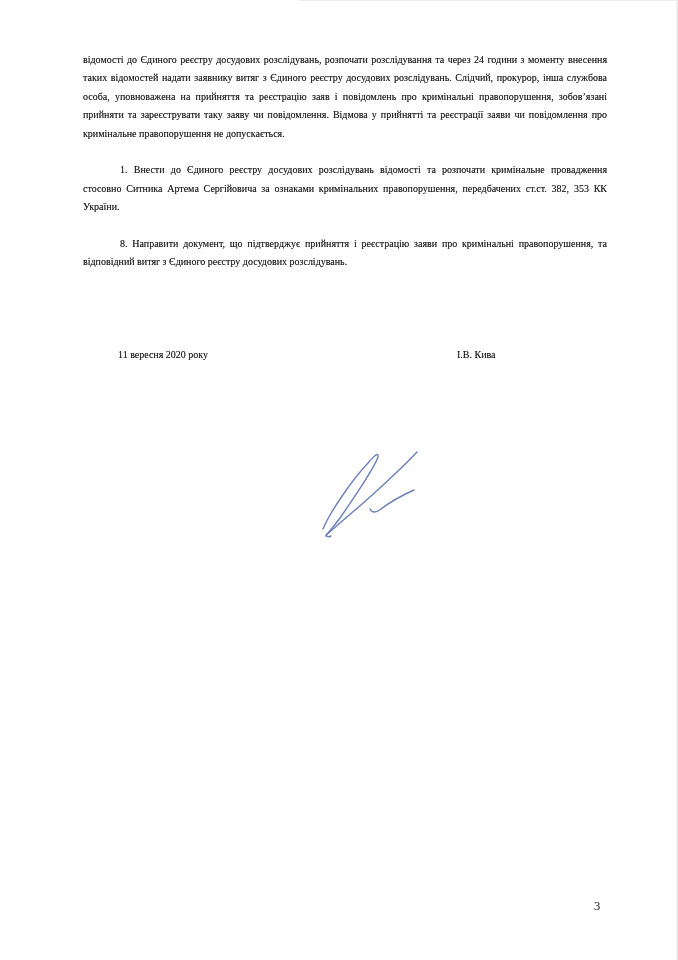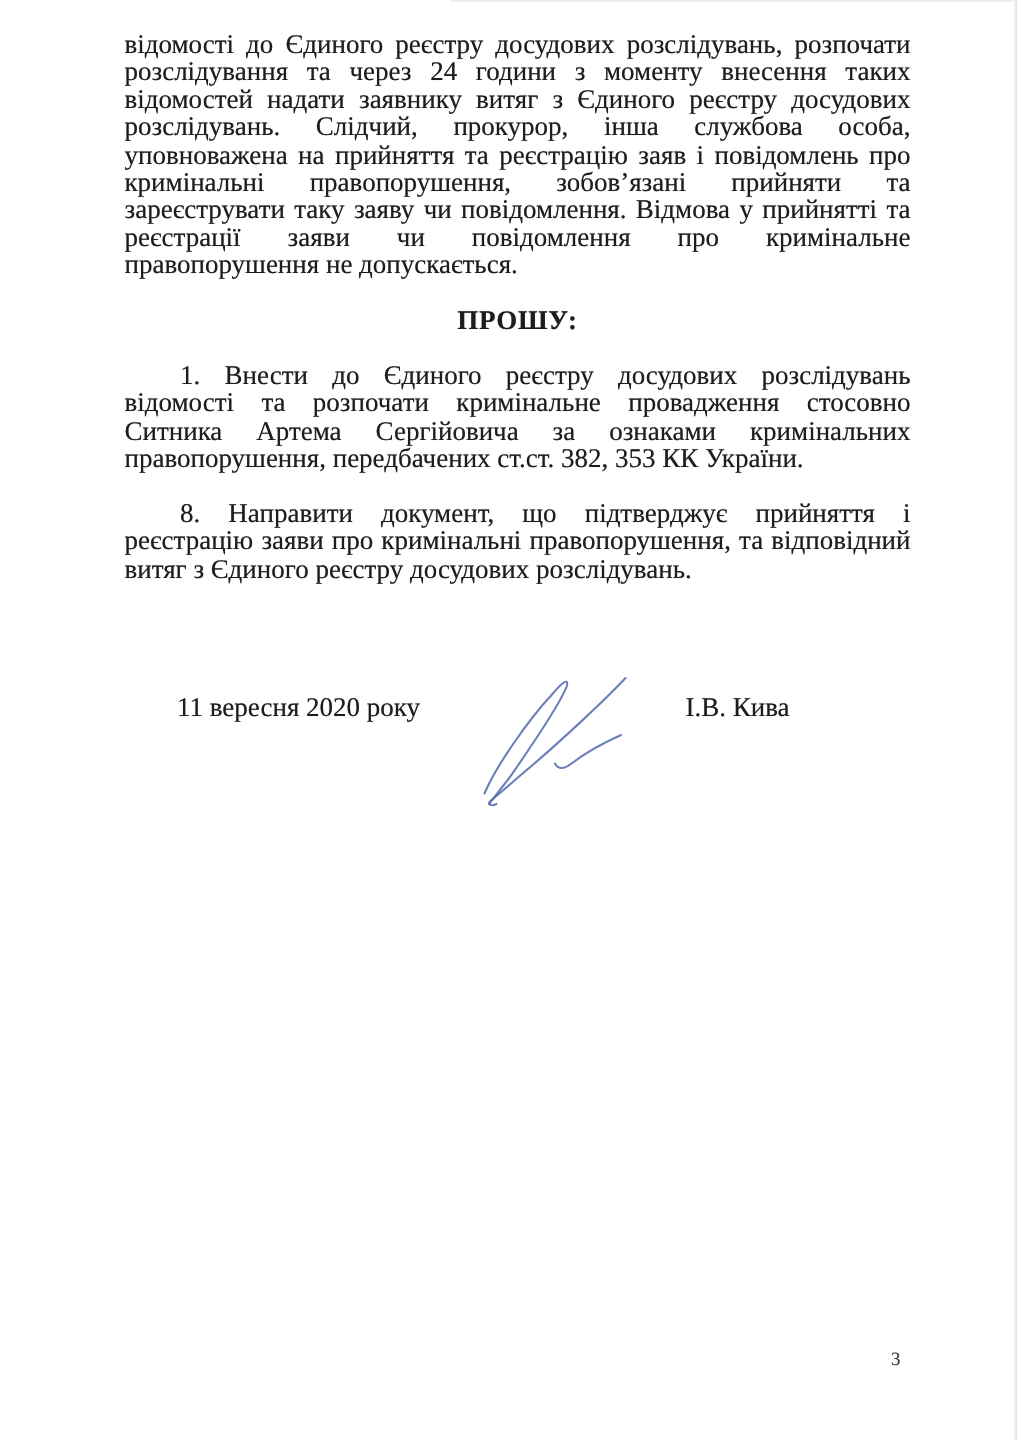--- a/index.html
+++ b/index.html
@@ -27,22 +27,22 @@
     position: absolute;
     top: 0; left: 300px; right: 2px;
     height: 1px;
     background: #ececec;
   }
   .content {
     position: absolute;
     left: 83px;
     top: 0;
     width: 524px;
-    padding-top: 20px;
-    font-size: 18px;
+    padding-top: 51px;
+    font-size: 10px;
     line-height: 18.4px;
     text-align: justify;
     text-shadow: 0 0 0.45px rgba(20,20,20,0.55);
   }
   .para {
     margin: 0;
   }
   .para.indented {
     text-indent: 37px;
   }
@@ -104,21 +104,20 @@
 <div class="page">
 
   <div class="edge-top"></div>
   <div class="edge-right"></div>
 
   <div class="content">
 
     <p class="para">відомості до Єдиного реєстру досудових розслідувань, розпочати розслідування та через 24 години з моменту внесення таких відомостей надати заявнику витяг з Єдиного реєстру досудових розслідувань. Слідчий, прокурор, інша службова особа, уповноважена на прийняття та реєстрацію заяв і повідомлень про кримінальні правопорушення, зобов’язані прийняти та зареєструвати таку заяву чи повідомлення. Відмова у прийнятті та реєстрації заяви чи повідомлення про кримінальне правопорушення не допускається.</p>
 
 
-    <p class="para heading">ПРОШУ:</p>
 
     <p class="para indented after-heading">1. Внести до Єдиного реєстру досудових розслідувань відомості та розпочати кримінальне провадження стосовно Ситника Артема Сергійовича за ознаками кримінальних правопорушення, передбачених ст.ст. 382, 353 КК України.</p>
 
     <p class="para indented">8. Направити документ, що підтверджує прийняття і реєстрацію заяви про кримінальні правопорушення, та відповідний витяг з Єдиного реєстру досудових розслідувань.</p>
 
     <div class="sign-row">
       <span class="sign-date">11 вересня 2020 року</span>
       <span class="sign-name">І.В. Кива</span>
     </div>
 

